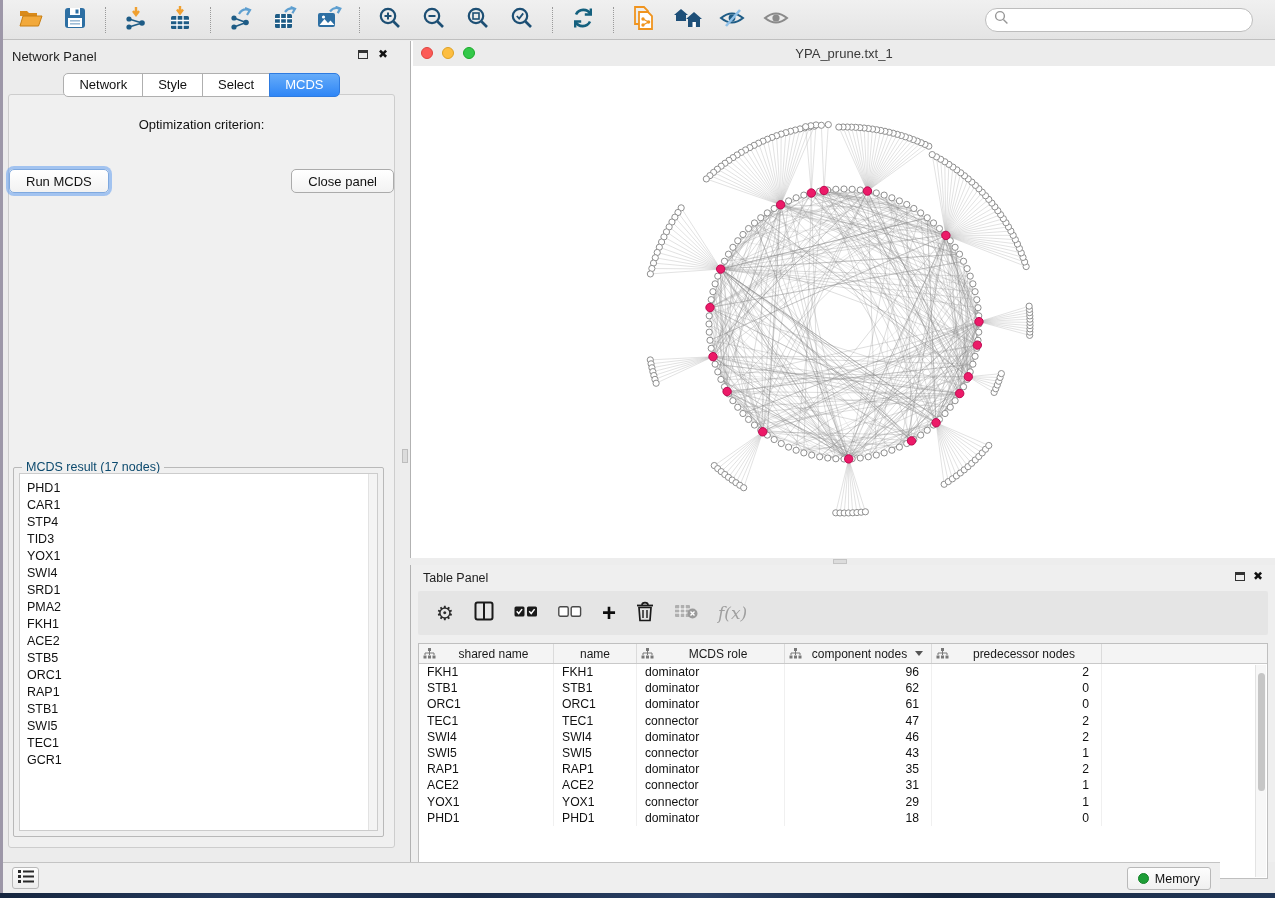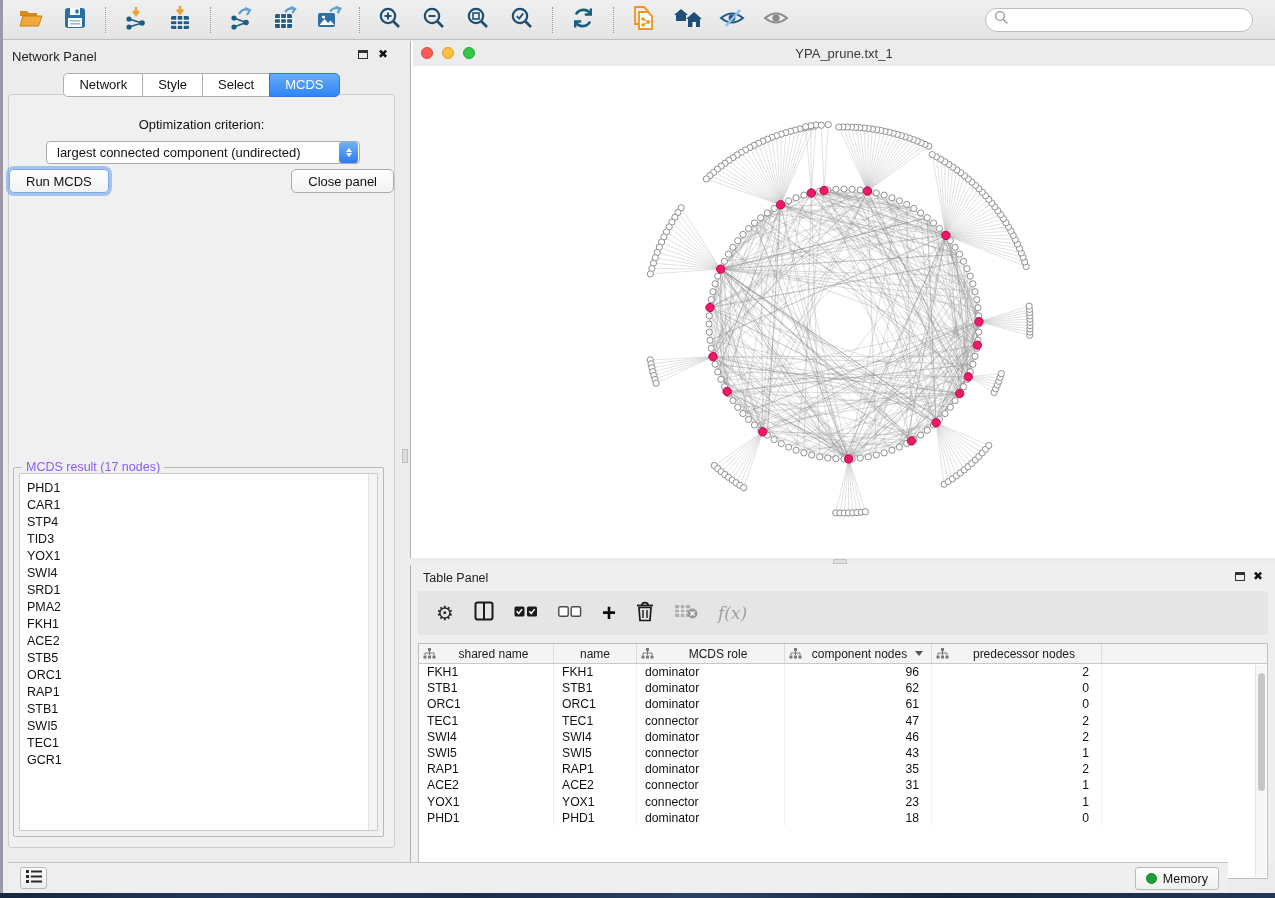--- a/index.html
+++ b/index.html
@@ -42,21 +42,21 @@
   #criterion .val { flex:1; padding-left:10px; white-space:nowrap; }
   #criterion .stepper { width:19px; height:21px; border-radius:3px; margin-right:1px;
     background:linear-gradient(#6FB2F8,#2E7BF0); display:flex; flex-direction:column; align-items:center; justify-content:center; gap:1px; }
   .stp-up { width:0; height:0; border-left:3.5px solid transparent; border-right:3.5px solid transparent; border-bottom:4px solid #fff; }
   .stp-dn { width:0; height:0; border-left:3.5px solid transparent; border-right:3.5px solid transparent; border-top:4px solid #fff; }
   #cp-buttons { position:absolute; top:74px; left:0; right:0; height:26px; display:flex; justify-content:space-between; gap:12px; }
   .mac-btn { height:24px; background:linear-gradient(#FFFFFF,#F2F2F2); border:1px solid #ABABAB; border-radius:5px;
     font-size:13px; color:#111; padding:0 16px; display:flex; align-items:center; }
   #run-btn { box-shadow:0 0 0 3px rgba(110,165,240,.6); border-color:#7FA9DF; }
   #groupbox { position:absolute; top:372px; left:4px; right:10px; bottom:10px; border:1px solid #B9B9B9; border-radius:2px; }
-  #groupbox-title { position:absolute; top:-8px; left:8px; background:#F0F0F0; padding:0 4px; font-size:12.5px; color:#8b5cf6; }
+  #groupbox-title { position:absolute; top:-8px; left:8px; background:#F0F0F0; padding:0 4px; font-size:12.5px; color:#0c4a6e; }
   #mcds-list { position:absolute; top:5px; left:5px; right:5px; bottom:5px; background:#fff; border:1px solid #CCCCCC; overflow:hidden; }
   #mcds-scroll { position:absolute; top:0; right:0; bottom:0; width:9px; background:#F4F4F4; border-left:1px solid #E2E2E2; }
   .mcds-item { font-size:12.5px; color:#111; line-height:16px; padding-left:7px; padding-top:1px; }
   .mcds-item:first-child { padding-top:6px; }
 
   
   #v-splitter { left:400px; top:41px; width:10px; height:821px; background:#EDEDED; }
   #v-handle { position:absolute; left:2px; top:408px; width:6px; height:14px; background:#DCDCDC; border:1px solid #BDBDBD; }
   #h-splitter { left:410px; top:558px; width:865px; height:7px; background:#EDEDED; }
   #h-handle { position:absolute; left:423px; top:1px; width:14px; height:5px; background:#DCDCDC; border:1px solid #C4C4C4; }
@@ -91,21 +91,21 @@
   .trow { height:16.2px; }
   .tcell { font-size:12.2px; color:#111; line-height:16px; border-right:1px solid #F0F0F0; padding-left:8px; white-space:nowrap; overflow:hidden; }
   .tcell.r { text-align:right; padding-right:12px; padding-left:0; }
   .tcell.f { border-right:none; }
   #tp-scroll { position:absolute; top:21px; right:1px; bottom:1px; width:11px; background:#F7F7F7; border-left:1px solid #E3E3E3; }
   #tp-thumb { position:absolute; top:8px; left:2px; width:7px; height:118px; background:#C6C6C6; border-radius:4px; }
   #tp-tabs { position:absolute; bottom:9px; left:0; right:0; display:flex; justify-content:center; }
   #tp-tabs .seg-tab { font-size:12.5px; padding:2px 14px 3px; }
 
   
-  #status-bar { left:0; top:862px; width:1220px; height:31px; background:#EFEFEF; border-top:1px solid #C4C4C4;margin-left:8px; }
+  #status-bar { left:0; top:862px; width:1220px; height:31px; background:#EFEFEF; border-top:1px solid #C4C4C4; }
   #status-list-btn { position:absolute; left:12px; top:4px; width:27px; height:22px; background:linear-gradient(#FDFDFD,#EDEDED);
     border:1px solid #B9B9B9; border-radius:3px; display:flex; align-items:center; justify-content:center; }
   #memory-btn { position:absolute; right:9px; top:4px; height:23px; background:linear-gradient(#FDFDFD,#F0F0F0);
     border:1px solid #B9B9B9; border-radius:3px; display:flex; align-items:center; gap:6px; padding:0 10px; font-size:12.5px; color:#111; }
   #memory-dot { width:11px; height:11px; border-radius:50%; background:#1D9E37; border:1px solid #158229; }
 </style>
 </head>
 <body>
 
 <div id="toolbar" class="abs">
@@ -286,27 +286,20 @@
     <span id="cp-close" class="panel-close">✖</span>
   </div>
   <div id="cp-tabs">
     <span class="seg-tab">Network</span>
     <span class="seg-tab">Style</span>
     <span class="seg-tab">Select</span>
     <span class="seg-tab sel">MCDS</span>
   </div>
   <div id="cp-body">
     <div id="opt-label">Optimization criterion:</div>
-    <div id="criterion">
-      <span class="val">largest connected component (undirected)</span>
-      <span class="stepper">
-          <span class="stp-up"></span>
-          <span class="stp-dn"></span>
-        </span>
-    </div>
     <div id="cp-buttons">
       <div id="run-btn" class="mac-btn">Run MCDS</div>
       <div id="close-btn" class="mac-btn">Close panel</div>
     </div>
     <div id="groupbox">
       <span id="groupbox-title">MCDS result (17 nodes)</span>
       <div id="mcds-list">
         <div id="mcds-items">
             <div class="mcds-item">PHD1</div>
             <div class="mcds-item">CAR1</div>
@@ -1378,21 +1371,21 @@
           <div class="tcell ">ACE2</div>
           <div class="tcell ">connector</div>
           <div class="tcell r">31</div>
           <div class="tcell r">1</div>
           <div class="tcell f"></div>
         </div>
         <div class="trow">
           <div class="tcell ">YOX1</div>
           <div class="tcell ">YOX1</div>
           <div class="tcell ">connector</div>
-          <div class="tcell r">23</div>
+          <div class="tcell r">29</div>
           <div class="tcell r">1</div>
           <div class="tcell f"></div>
         </div>
         <div class="trow">
           <div class="tcell ">PHD1</div>
           <div class="tcell ">PHD1</div>
           <div class="tcell ">dominator</div>
           <div class="tcell r">18</div>
           <div class="tcell r">0</div>
           <div class="tcell f"></div>

